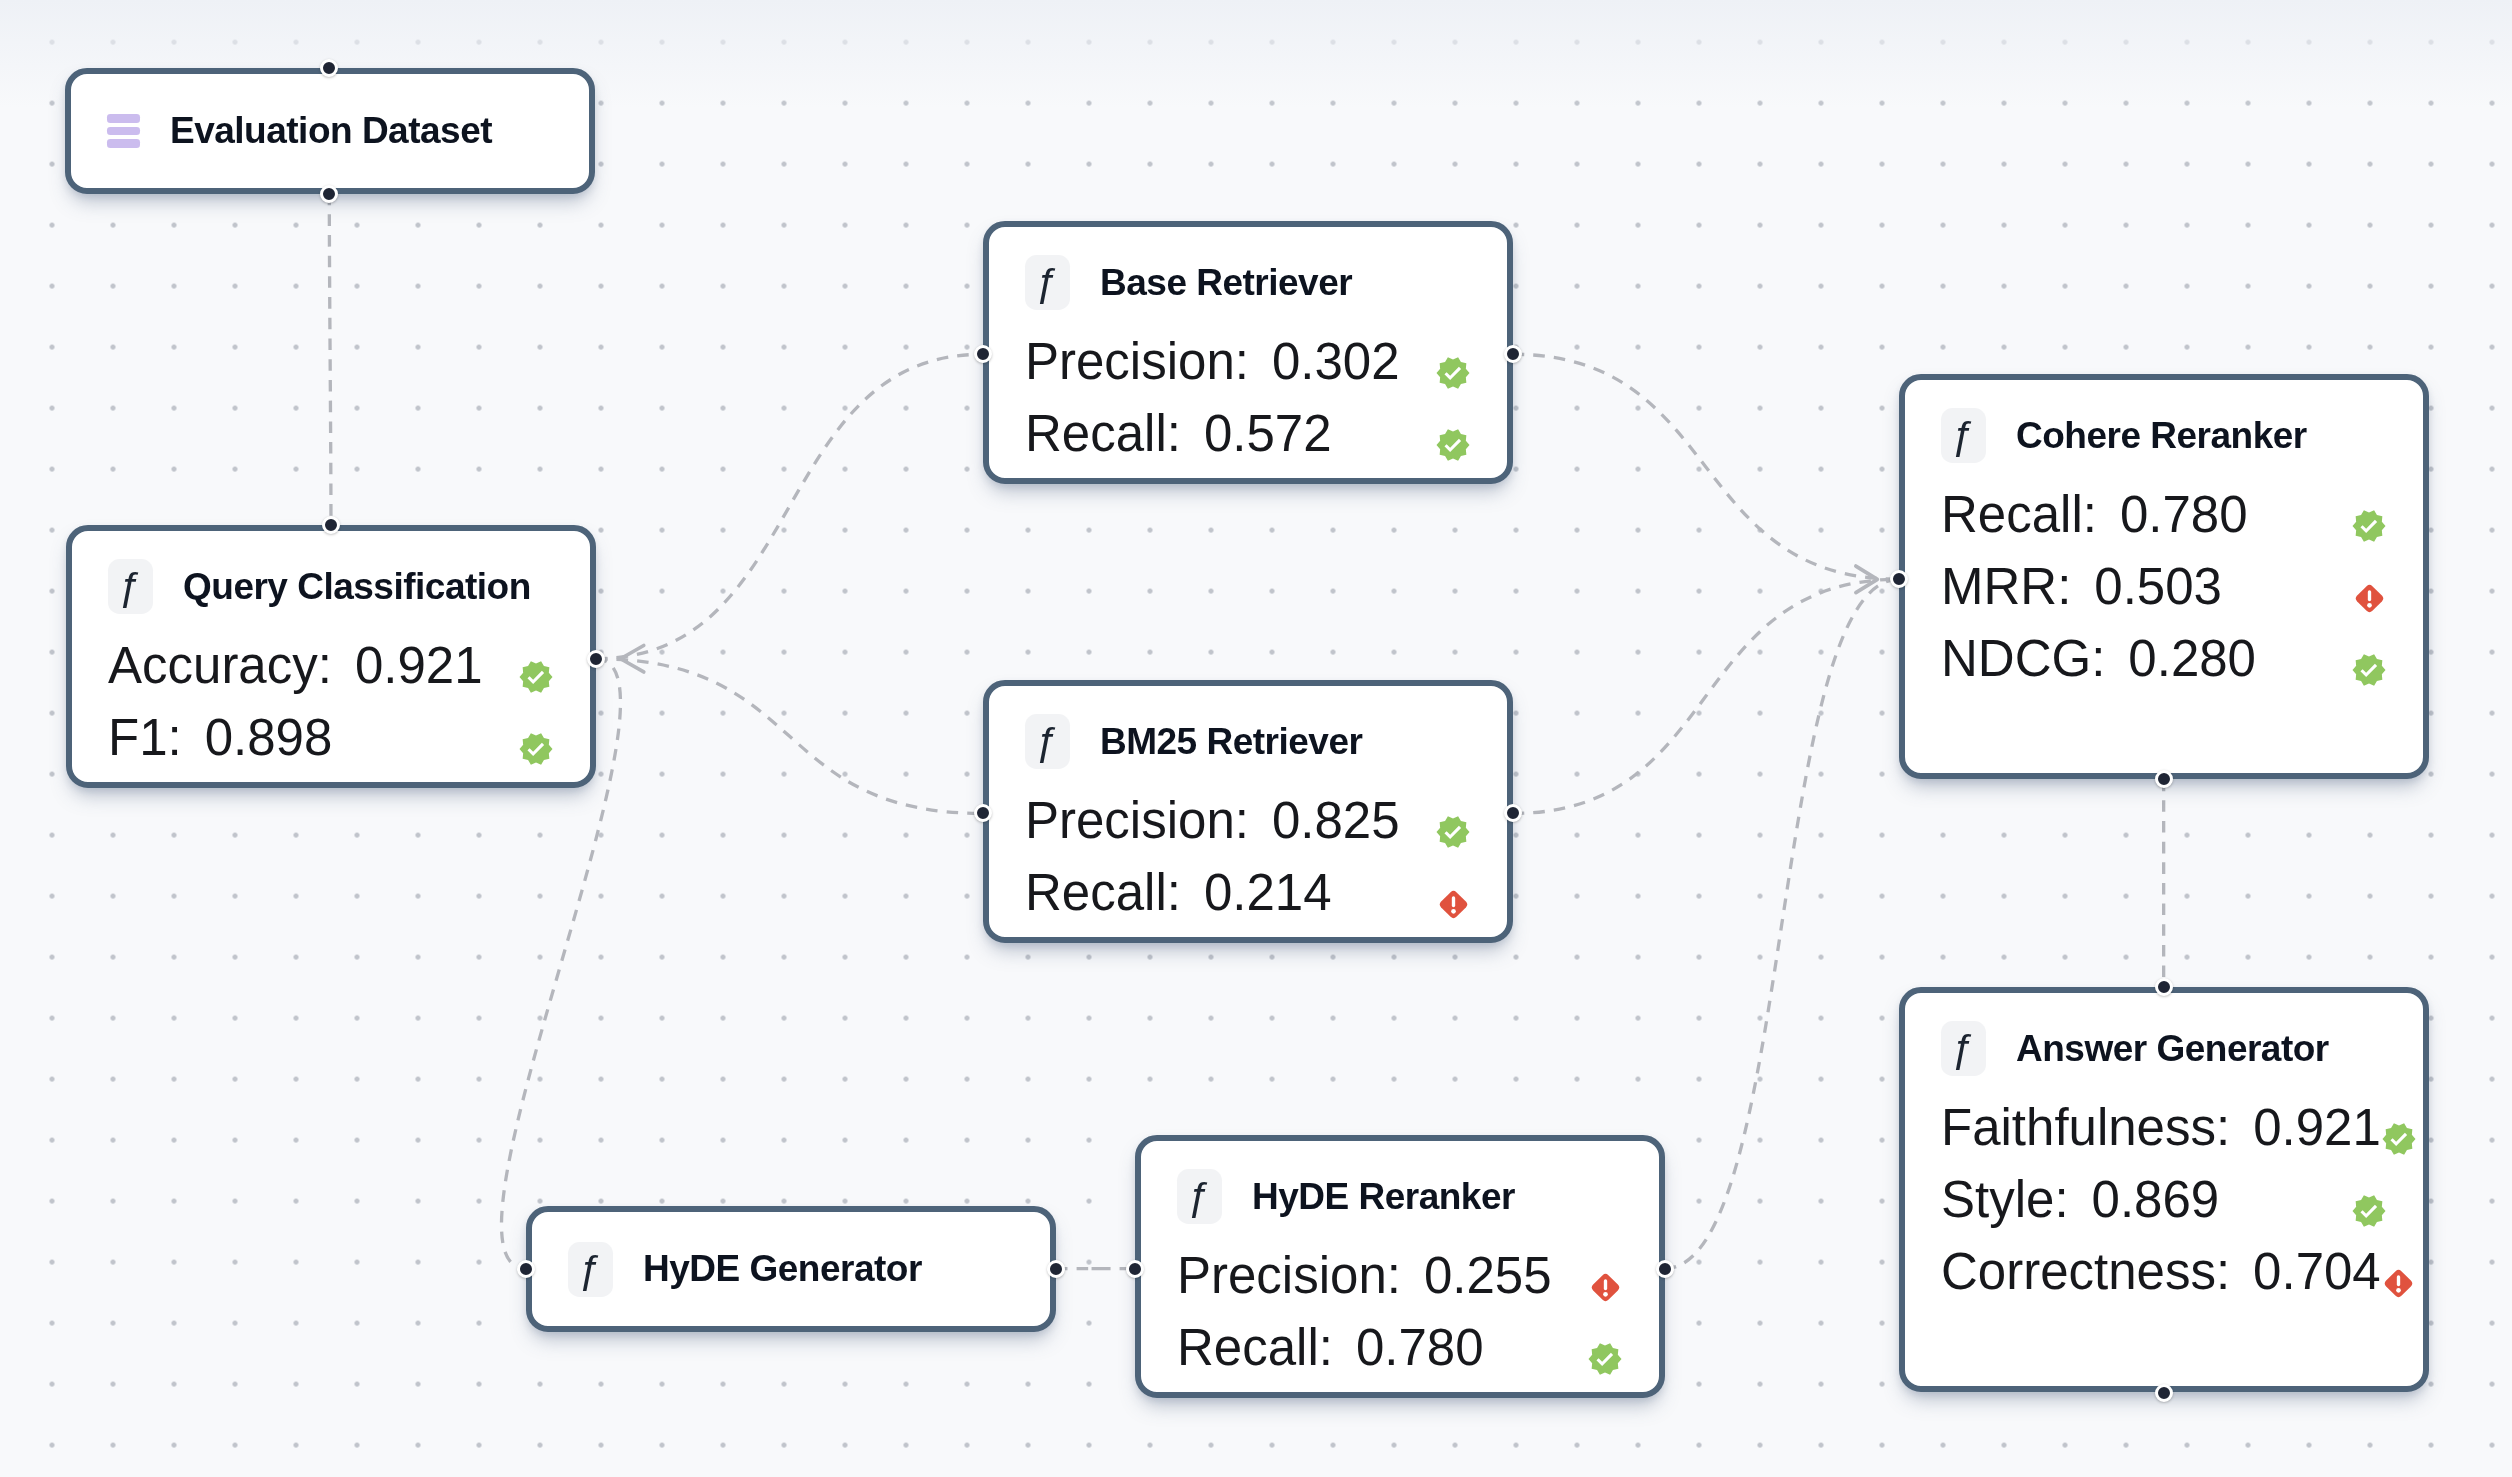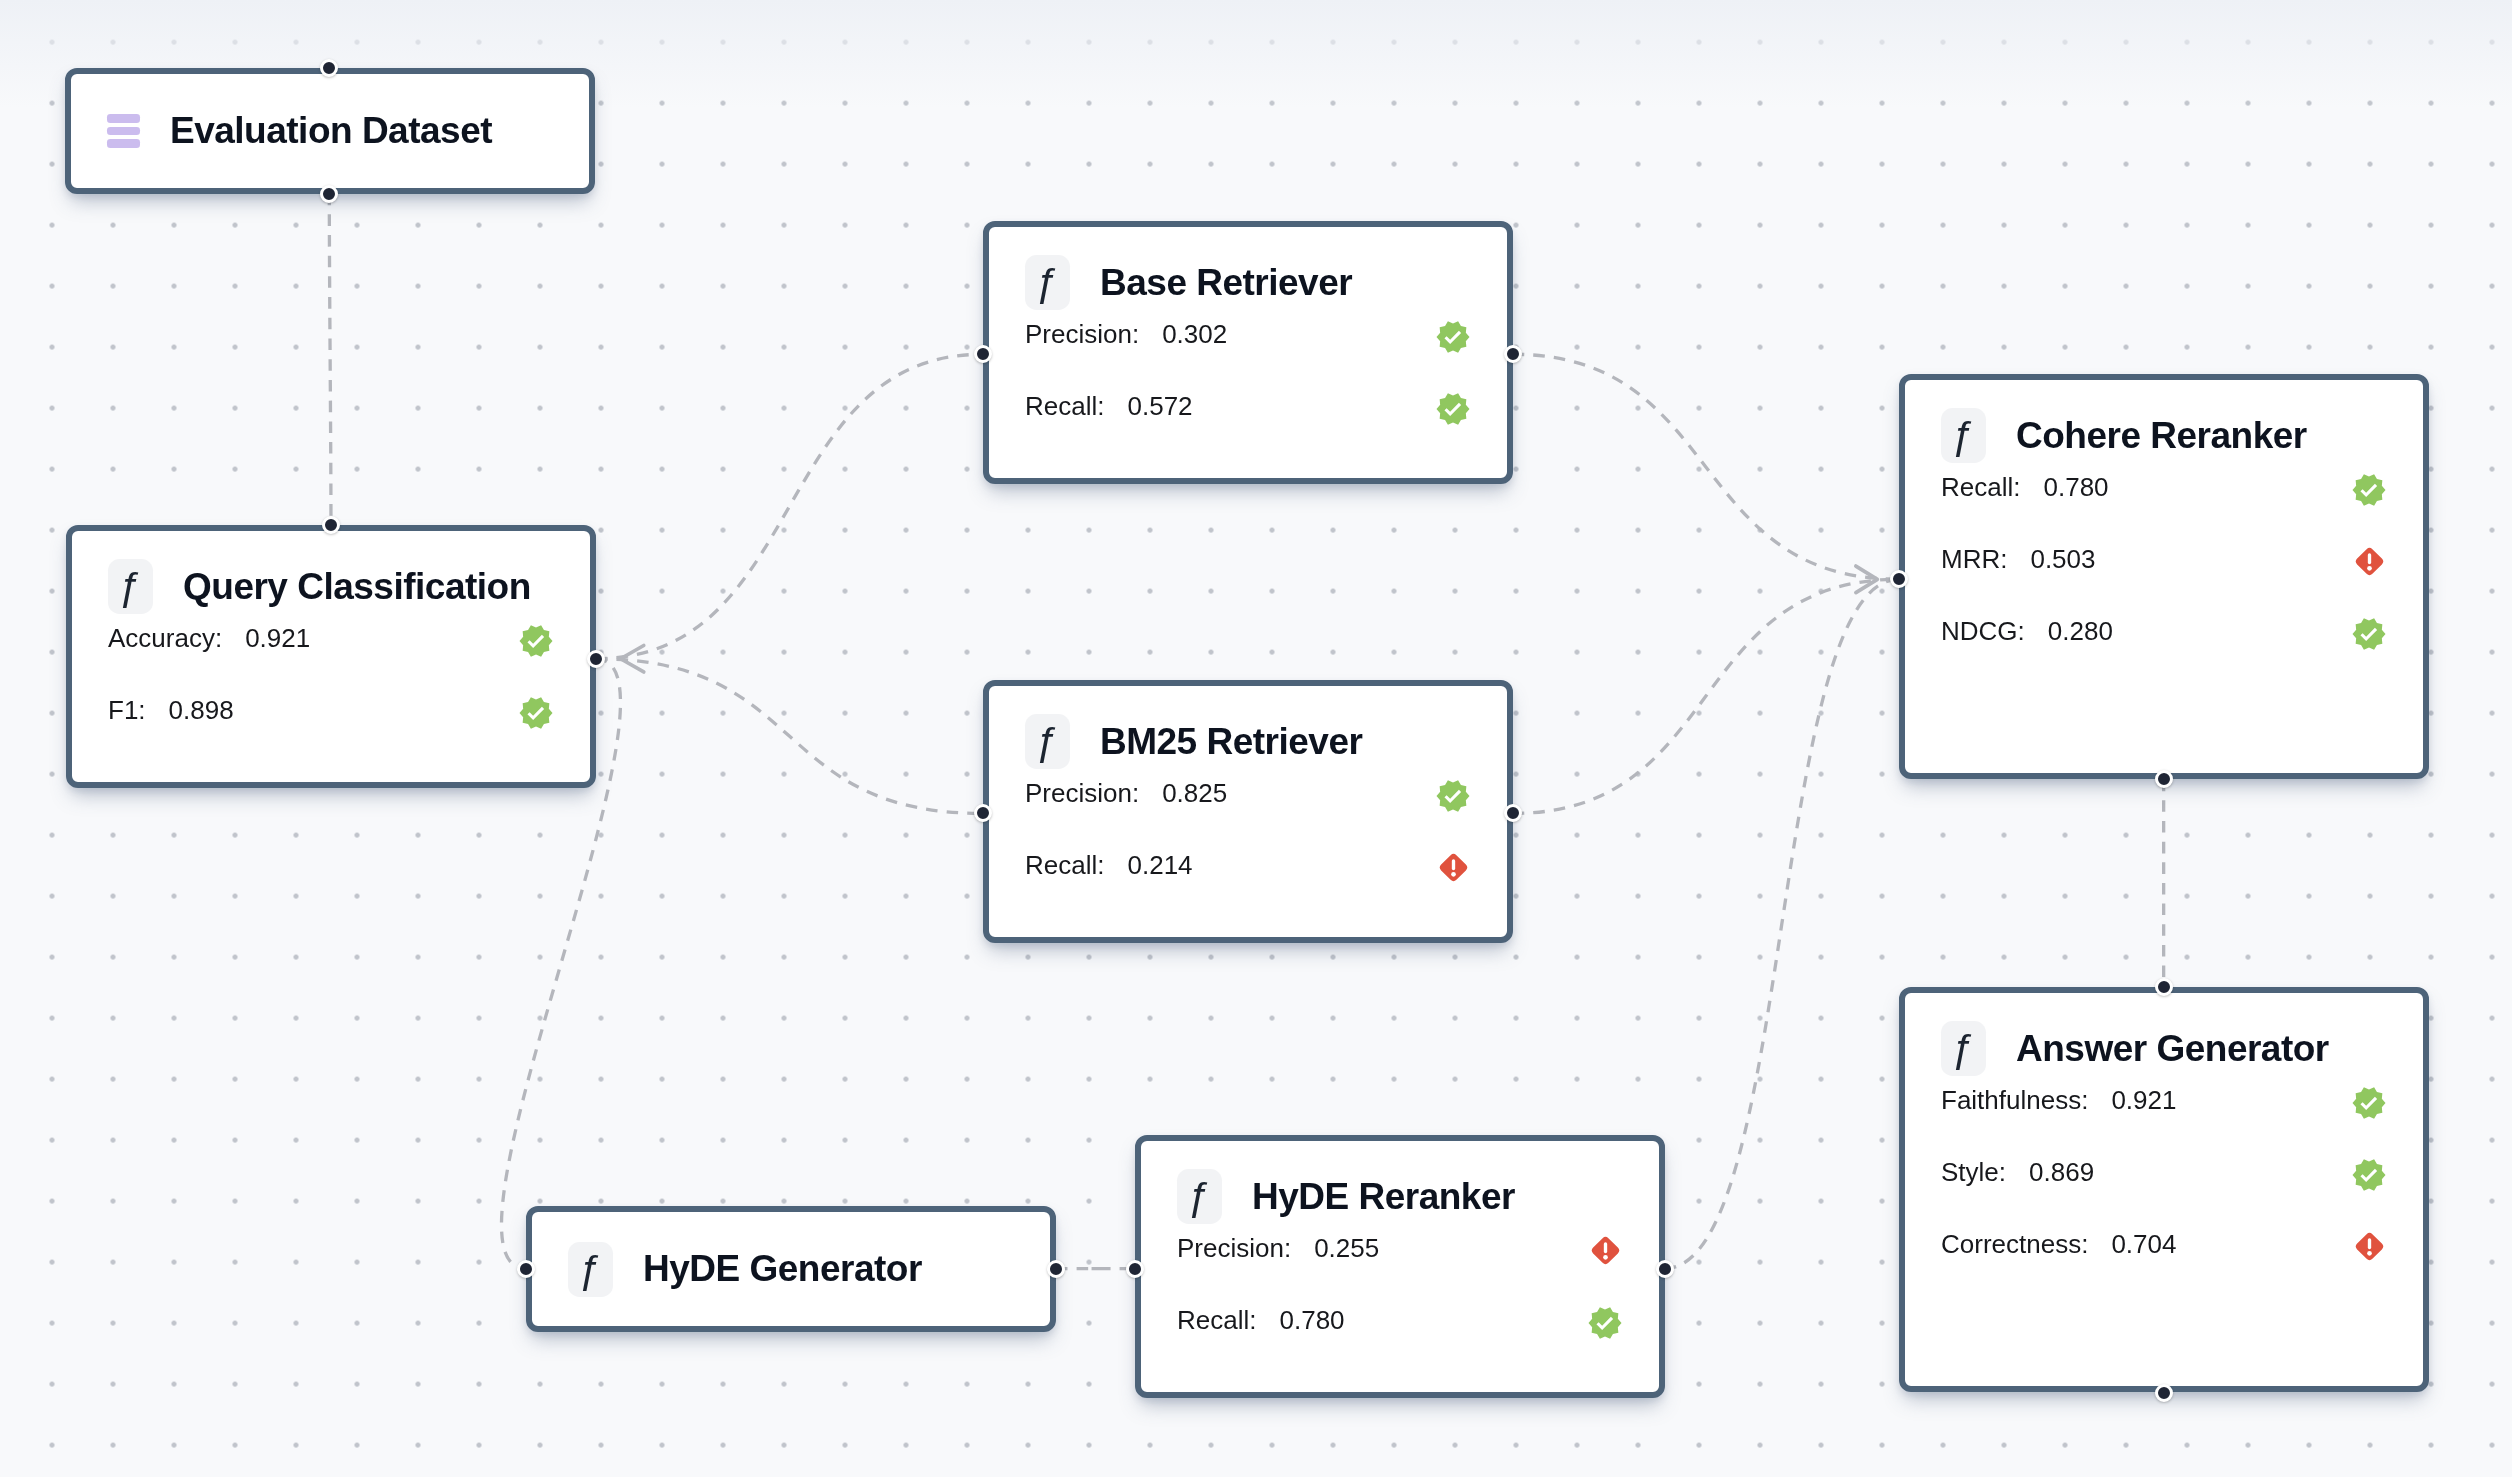--- a/index.html
+++ b/index.html
@@ -16,30 +16,30 @@
     background-image:
       linear-gradient(180deg,#eef1f6 0px,rgba(248,249,251,0) 108px),
       radial-gradient(circle,var(--grid-dot) 2.2px,transparent 2.7px);
     background-size:100% 100%,61px 61px;
     background-position:0 0,21.5px 11.6px;}
   svg.edge-layer{position:absolute;left:0;top:0;z-index:1;pointer-events:none}
   svg.edge-layer path{pointer-events:stroke}
   .edge{stroke:var(--edge);stroke-width:4;fill:none;stroke-dasharray:14 11}
   .edge-arrow{stroke:var(--edge);stroke-width:4.5;fill:none;stroke-linecap:round;stroke-linejoin:round}
   .node{position:absolute;background:#ffffff;border:6.6px solid var(--node-border);
-    border-radius:12px;padding:0 36px;z-index:2;
+    border-radius:22px;padding:0 36px;z-index:2;
     box-shadow:0 11.6px 20px -5px rgba(70,90,120,0.35),0 3.3px 6.6px rgba(70,90,120,0.12);}
   .node-header{display:flex;align-items:center;gap:30px;height:73px;margin-top:19px;min-width:0}
   .node--title-only .node-header{margin-top:0;height:100%}
   .fn-icon{flex:0 0 auto;width:45px;height:55px;border-radius:11.6px;background:var(--function-icon-bg);
     display:flex;align-items:center;justify-content:center;font-size:41px;line-height:1;color:#1c2430}
   .ds-icon{flex:0 0 auto;width:33px;display:flex;flex-direction:column;gap:4.1px}
   .ds-icon i{display:block;height:8.3px;border-radius:3.3px;background:var(--dataset-icon)}
   .node-title{font-size:37px;font-weight:700;letter-spacing:-0.5px;color:var(--title);white-space:nowrap}
-  .metric-row{display:flex;align-items:flex-start;height:72px;font-size:26px;color:var(--metric);white-space:nowrap}
+  .metric-row{display:flex;align-items:flex-end;height:72px;font-size:51px;color:var(--metric);white-space:nowrap}
   .metric-value{margin-left:23px}
   .badge{margin-left:auto;display:flex;align-items:center}
   .handle{position:absolute;width:18px;height:18px;border-radius:50%;background:var(--handle);
     border:3.3px solid #ffffff;transform:translate(-50%,-50%);z-index:3;
     box-shadow:0 0.8px 2.5px rgba(0,0,0,0.25)}
 </style>
 </head>
 <body>
 
 <div class="canvas">

